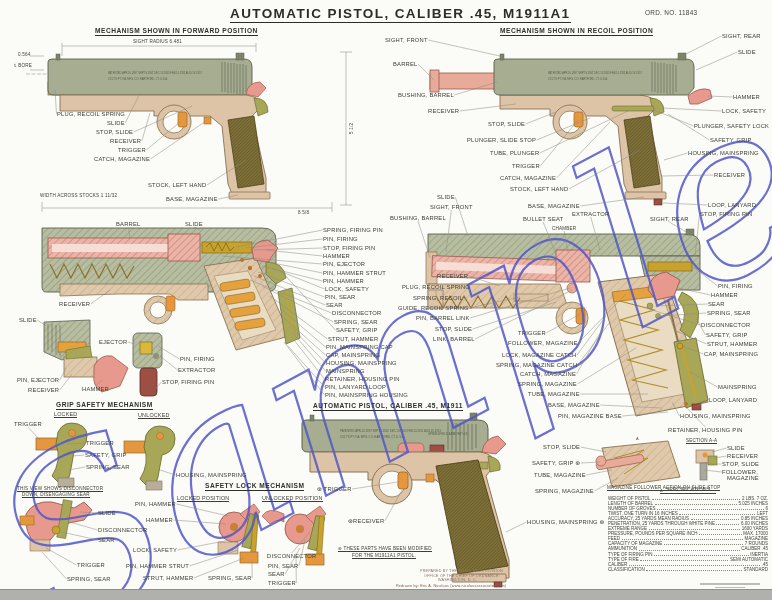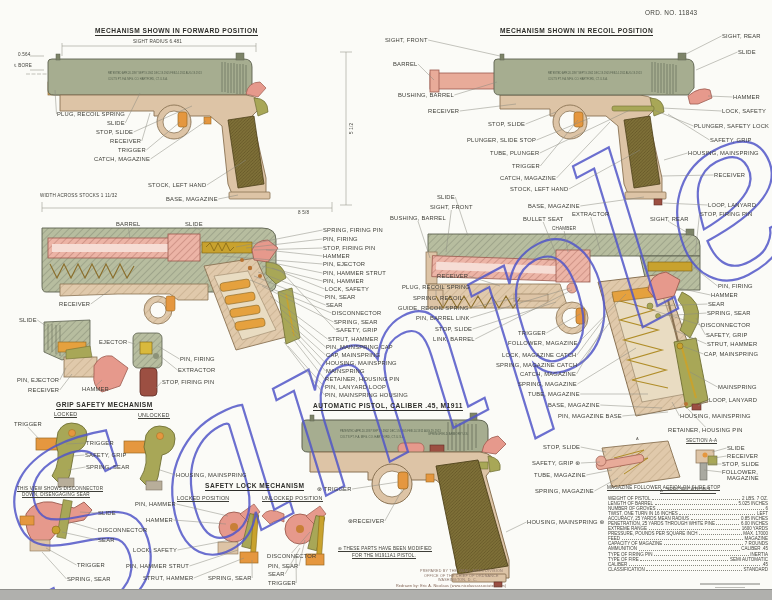--- a/index.html
+++ b/index.html
@@ -387,20 +387,21 @@
       <line x1="580.609375" y1="447" x2="606" y2="452"></line>
       <line x1="580.859375" y1="463" x2="600" y2="462"></line>
       <line x1="586.265625" y1="475" x2="612" y2="470"></line>
       <line x1="594.421875" y1="491" x2="618" y2="478"></line>
       <line x1="726.5" y1="448" x2="712" y2="452"></line>
       <line x1="726.5" y1="456" x2="714" y2="458"></line>
       <line x1="721.5" y1="464" x2="708" y2="464"></line>
       <line x1="721.5" y1="472" x2="704" y2="470"></line>
     </svg>
 
+<div class="title">AUTOMATIC PISTOL, CALIBER .45, M1911A1</div>
 <div class="ord">ORD. NO. 11843</div>
 
 <span class="lb hd" style="left:95px;top:28px">MECHANISM SHOWN IN FORWARD POSITION</span>
 <span class="lb lb5" style="left:133px;top:39px">SIGHT RADIUS 6.481</span>
 <span class="lb lb5" style="left:18px;top:52px">0.564</span>
 <span class="lb lb5" style="left:14px;top:63px">℄ BORE</span>
 <span class="lb lb5" style="left:40px;top:193px">WIDTH ACROSS STOCKS 1 11/32</span>
 <span class="lb lb5" style="left:298px;top:210px">8 5/8</span>
 <span class="lb lb5 rot" style="left:349px;top:134px">5 1/2</span>
 <span class="lb" style="left:57px;top:111px">PLUG, RECOIL SPRING</span>

